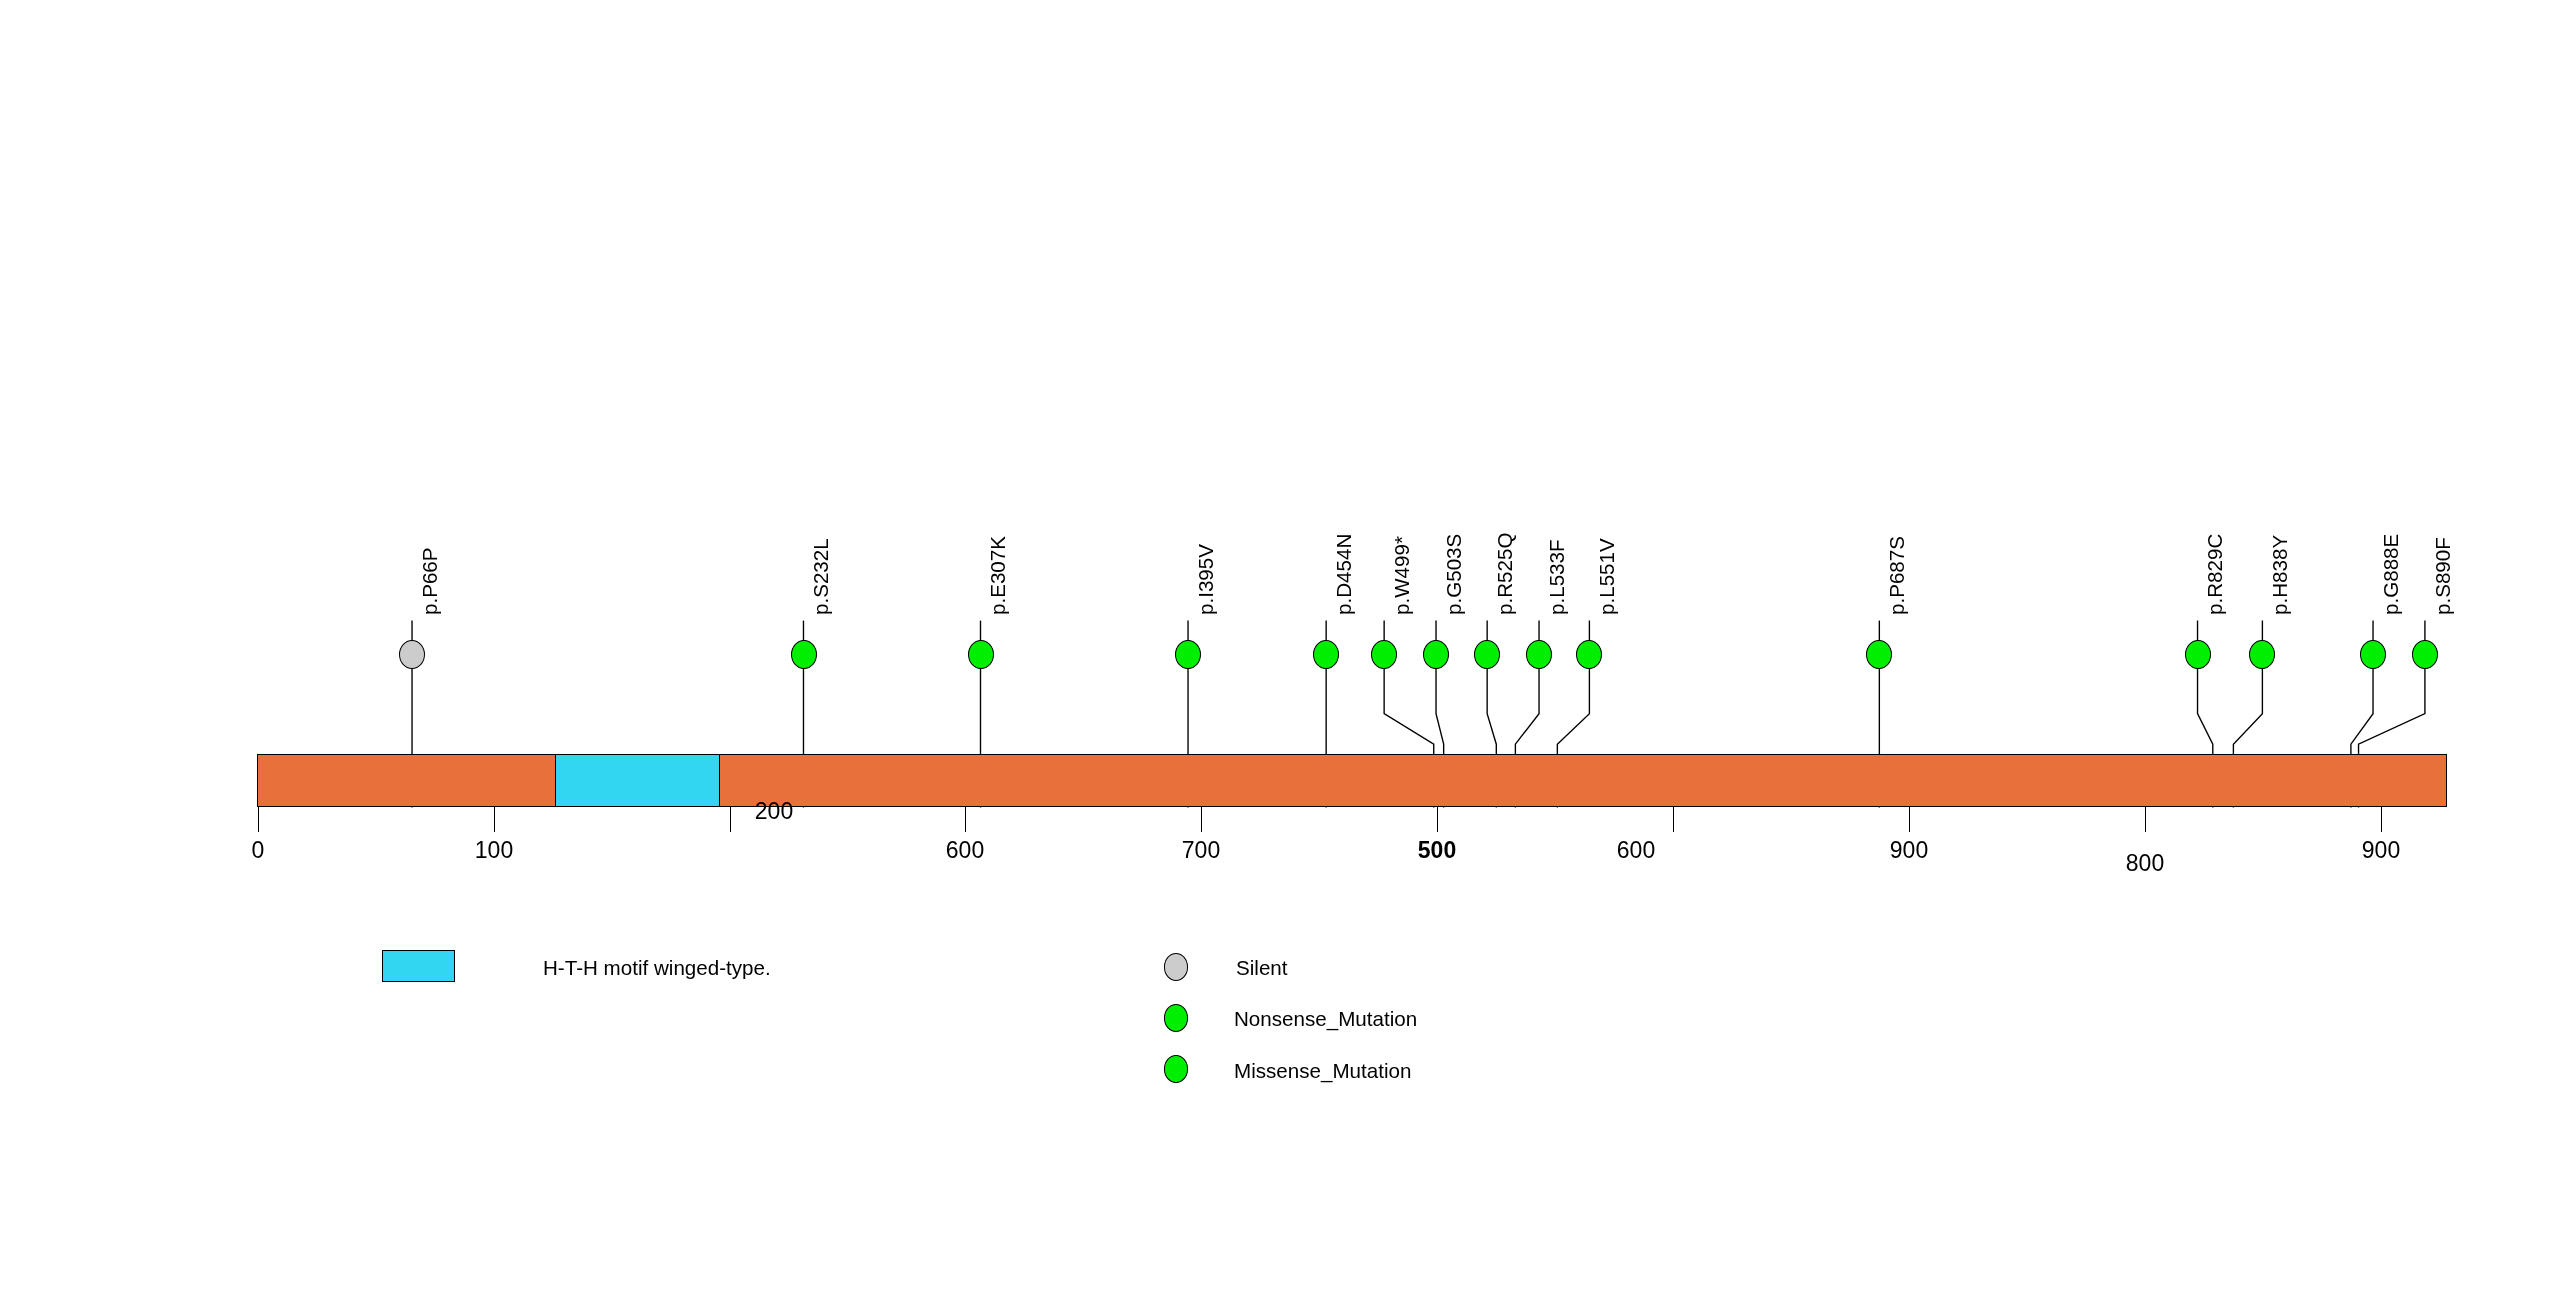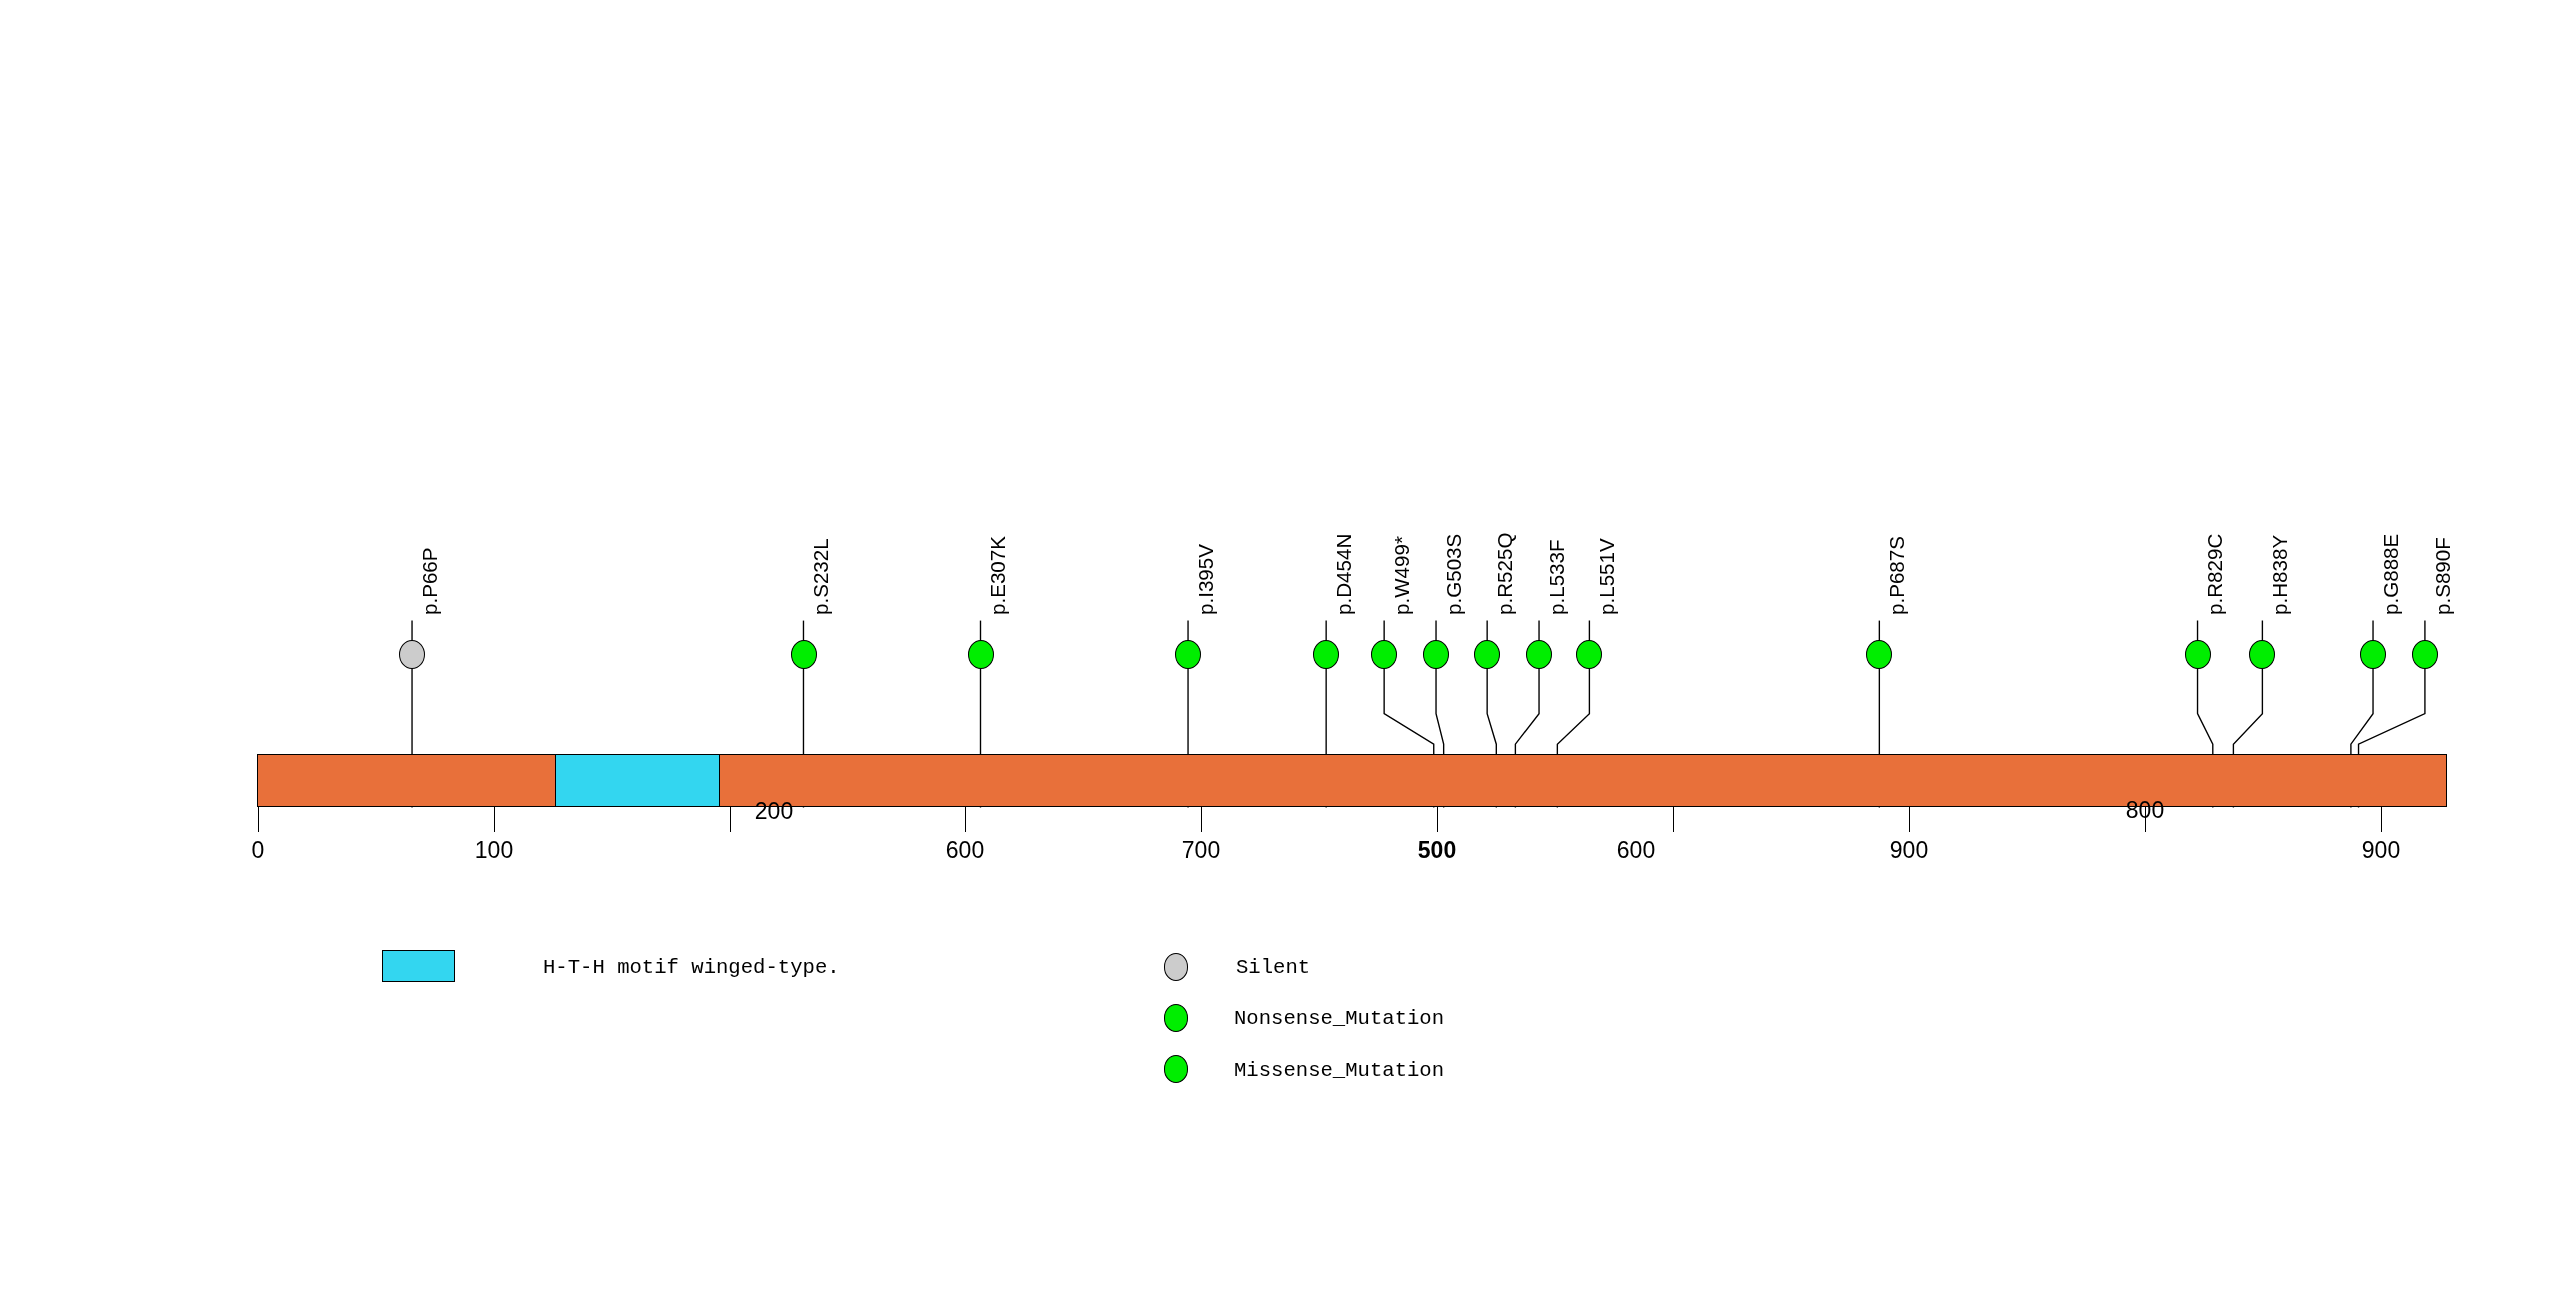--- a/index.html
+++ b/index.html
@@ -75,21 +75,21 @@
     box-sizing:border-box;
     border:1.2px solid #000;
     border-radius:50%;
     width:24.4px;height:27.5px;
   }
   .legend-text{
     position:absolute;
     font-size:20.6px;
     line-height:20.6px;
     white-space:nowrap;
-    font-family:Liberation Mono, monospace;
+    font-family:Liberation Sans, sans-serif;
   }
 </style>
 </head>
 <body>
 
 <div id="stage">
 
   <div id="stem-layer">
       <svg width="2576" height="1290" style="position: absolute; left: 0px; top: 0px;" viewBox="0 0 3376 1690">
         <path d="M 540 813 L 540 1058" stroke="#000" stroke-width="1.8" fill="none"></path>
@@ -190,21 +190,21 @@
       <div class="axis-ticklabel" style="left: 965px; top: 839px;">600</div>
       <div class="axis-tick" style="left: 1201px; top: 807px; height: 25px;"></div>
       <div class="axis-ticklabel" style="left: 1201px; top: 839px;">700</div>
       <div class="axis-tick" style="left: 1437px; top: 807px; height: 25px;"></div>
       <div class="axis-ticklabel" style="left: 1437px; top: 839px; font-weight: bold;">500</div>
       <div class="axis-tick" style="left: 1673px; top: 807px; height: 25px;"></div>
       <div class="axis-ticklabel" style="left: 1636px; top: 839px;">600</div>
       <div class="axis-tick" style="left: 1909px; top: 807px; height: 25px;"></div>
       <div class="axis-ticklabel" style="left: 1909px; top: 839px;">900</div>
       <div class="axis-tick" style="left: 2145px; top: 807px; height: 25px;"></div>
-      <div class="axis-ticklabel" style="left: 2145px; top: 799px; text-align: right;">800</div>
+      <div class="axis-ticklabel" style="left: 2145px; top: 852px; text-align: right;">800</div>
       <div class="axis-tick" style="left: 2381px; top: 807px; height: 25px;"></div>
       <div class="axis-ticklabel" style="left: 2381px; top: 839px;">900</div>
     </div>
 
   <div id="legend-domain-layer">
       <div class="legend-swatch-rect" style="left: 382px; top: 950px; background: rgb(51, 214, 240);"></div>
       <div class="legend-text" style="left: 543px; top: 958px;">H-T-H motif winged-type.</div>
     </div>
 
   <div id="legend-mutation-layer">

